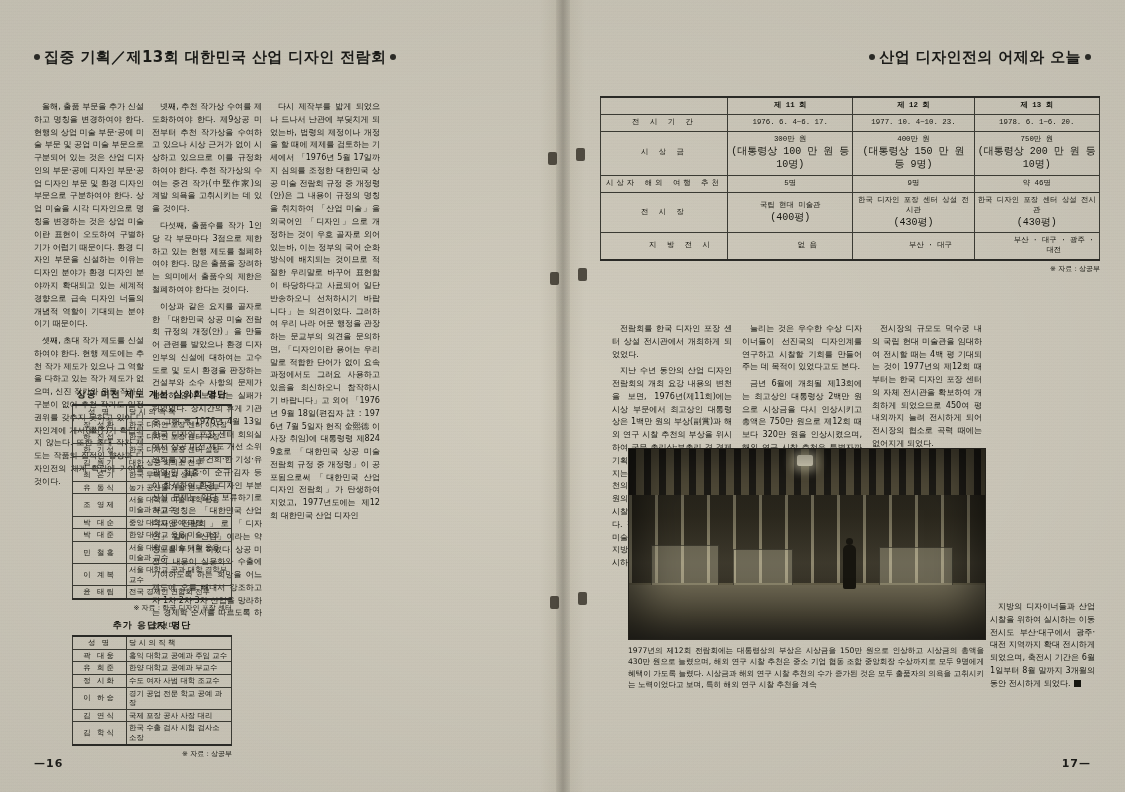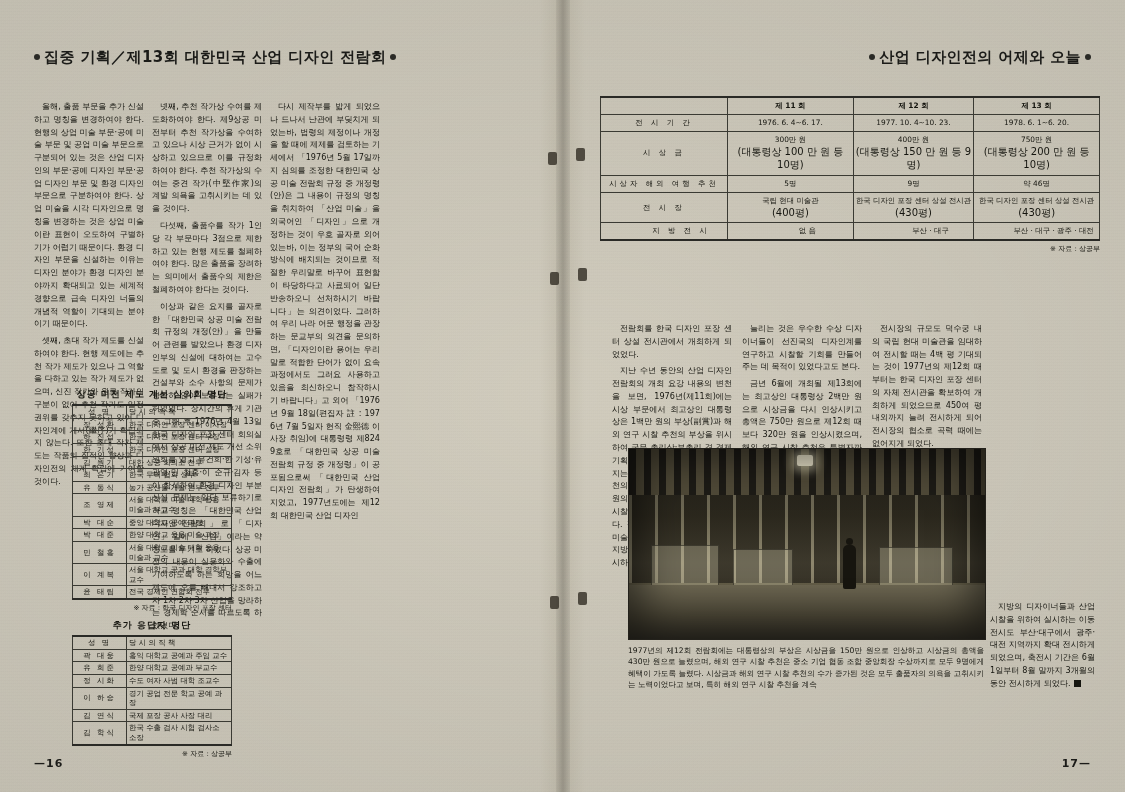--- a/index.html
+++ b/index.html
@@ -66,21 +66,21 @@
   table td,table th{
     border:1px solid #3a3a33;padding:1px 2px;line-height:1.3;font-weight:normal;
     vertical-align:middle;
   }
   .t-left{border-top:2px solid #2a2a26;border-bottom:2px solid #2a2a26;}
   .nm{width:34%;text-align:center;letter-spacing:2px;}
   .ti{text-align:left;}
   .src{font-size:7px;text-align:right;margin-top:3px;color:#15150f;}
   
   .bigtbl-wrap{position:absolute;left:600px;top:96px;width:500px;}
-  .bigtbl{width:100%;font-size:7.4px;}
+  .bigtbl{width:100%;font-size:7.4px;font-family:Liberation Mono, monospace;}
   .bigtbl td{border:1px solid #3a3a33;text-align:center;padding:3px 2px;line-height:1.35;}
   .bigtbl .hd{font-weight:bold;}
   .bigtbl .rowhd{letter-spacing:3px;width:88px;}
   .bigtbl .top{border-top:2px solid #2a2a26;}
   .bigtbl .bot{border-bottom:2px solid #2a2a26;padding-left:36px;}
   .sub{font-size:10px;display:block;}
   
   .photo{
     position:absolute;left:628px;top:448px;width:356px;height:190px;
     background:linear-gradient(180deg,#2e2b24 0%,#46412f 35%,#6e6750 60%,#3e3a2c 100%);

